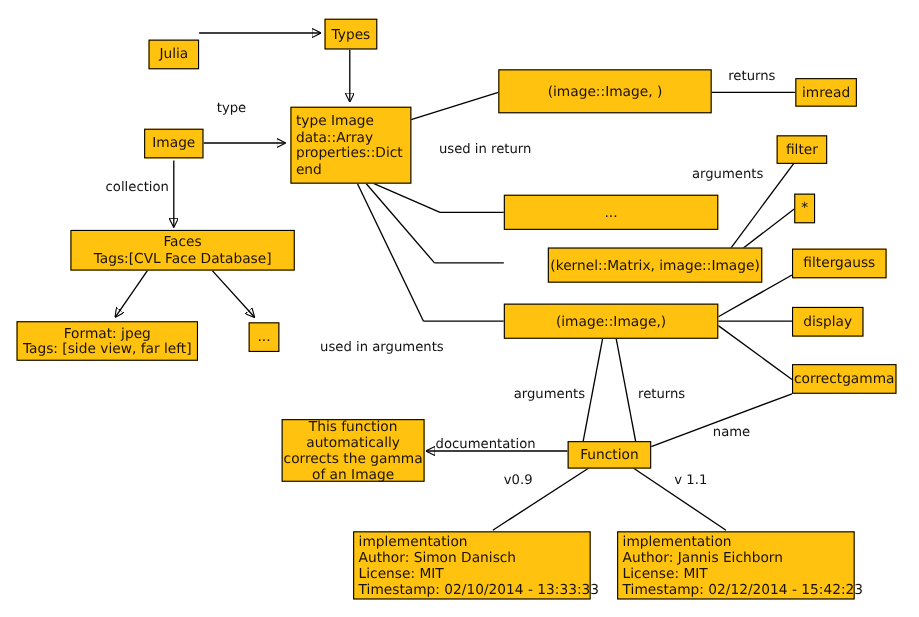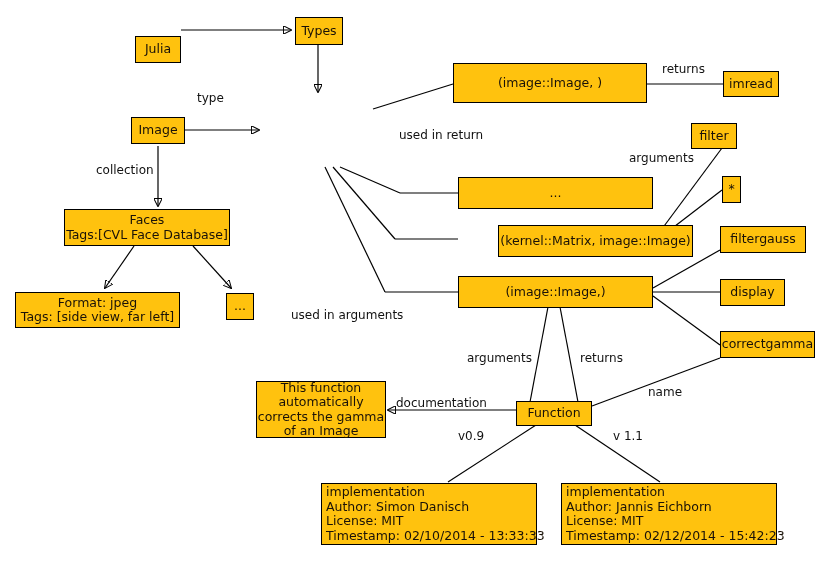--- a/index.html
+++ b/index.html
@@ -114,22 +114,28 @@
   </div>
 
   <div class="node center" style="left:295px; top:17px; width:48px; height:28px;">
     <span class="ln">Types</span>
   </div>
 
   <div class="node center" style="left:131px; top:117px; width:54px; height:27px;">
     <span class="ln">Image</span>
   </div>
 
-
-  <div class="node center" style="left:64px; top:209px; width:166px; height:37px;">
+  <div class="node left" style="left:264px; top:97px; width:110px; height:70px;">
+    <span class="ln">type Image</span>
+    <span class="ln">data::Array</span>
+    <span class="ln">properties::Dict</span>
+    <span class="ln">end</span>
+  </div>
+
+  <div class="node center" style="left:64px; top:209px; width:204px; height:37px;">
     <span class="ln">Faces</span>
     <span class="ln">Tags:[CVL Face Database]</span>
   </div>
 
   <div class="node center" style="left:15px; top:292px; width:165px; height:36px;align-items:center;">
     <span class="ln">Format: jpeg</span>
     <span class="ln">Tags: [side view, far left]</span>
   </div>
 
   <div class="node center" style="left:226px; top:293px; width:28px; height:27px;">
@@ -149,21 +155,21 @@
   </div>
 
   <div class="node center" style="left:458px; top:225px; width:195px; height:32px;margin-left:40px;">
     <span class="ln">(kernel::Matrix, image::Image)</span>
   </div>
 
   <div class="node center" style="left:458px; top:276px; width:195px; height:32px;">
     <span class="ln">(image::Image,)</span>
   </div>
 
-  <div class="node center" style="left:691px; top:123px; width:46px; height:26px;">
+  <div class="node center" style="left:706px; top:123px; width:46px; height:26px;">
     <span class="ln">filter</span>
   </div>
 
   <div class="node center" style="left:722px; top:176px; width:19px; height:27px;">
     <span class="ln">*</span>
   </div>
 
   <div class="node center" style="left:720px; top:226px; width:86px; height:27px;">
     <span class="ln">filtergauss</span>
   </div>

